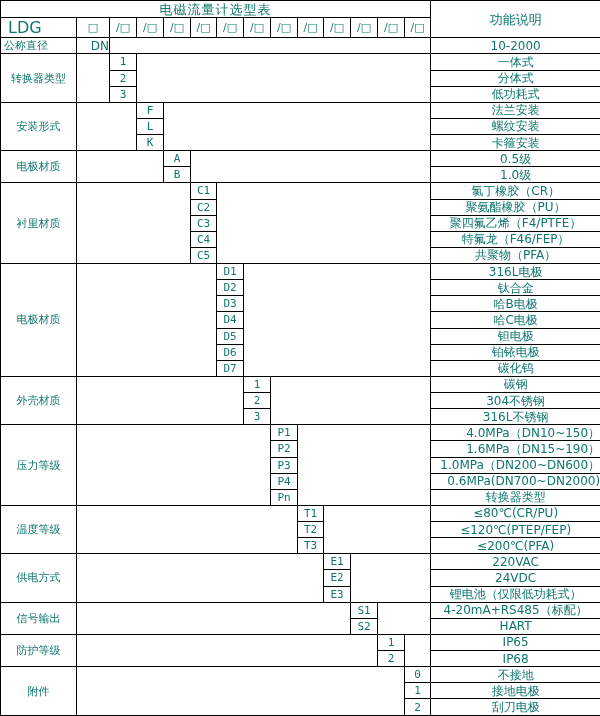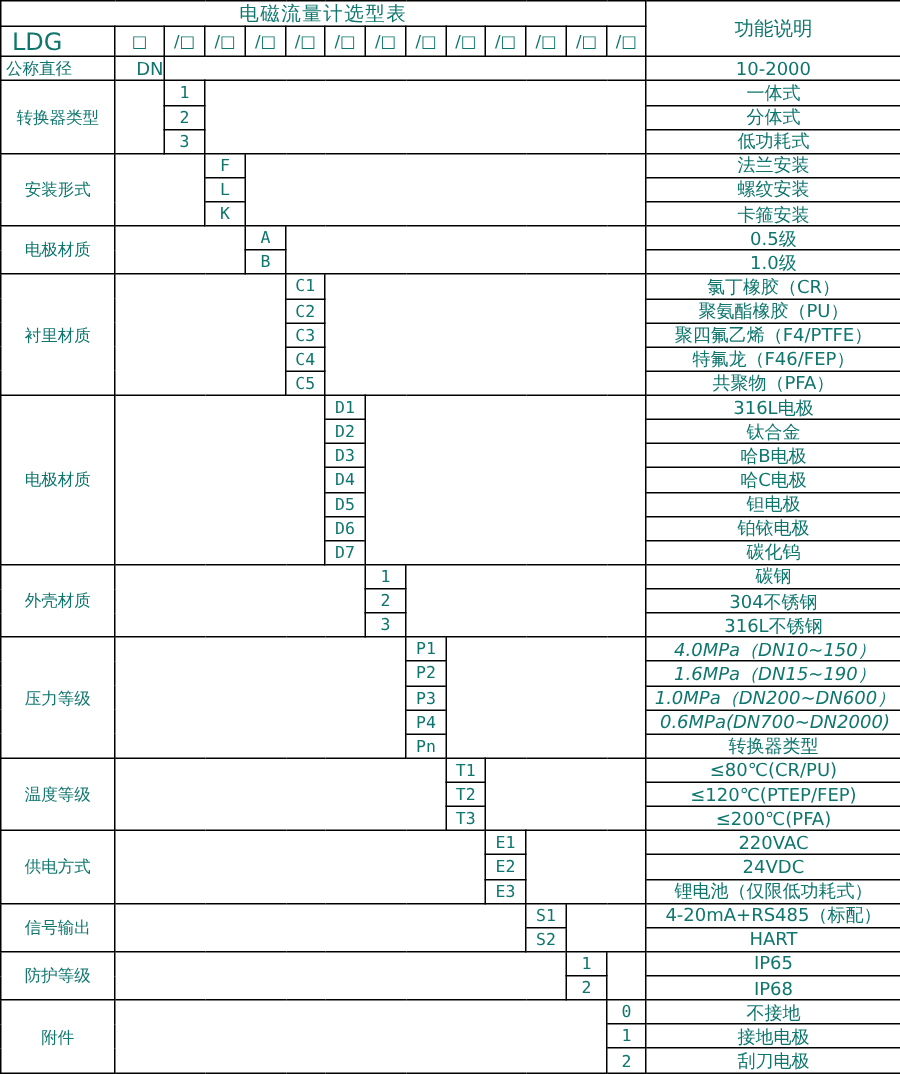--- a/index.html
+++ b/index.html
@@ -22,21 +22,21 @@
   td.title { font-size:13px; height:16px; letter-spacing:1px; }
   td.fhdr  { font-size:13px; }
   td.model { height:19px; }
   td.model-prefix { text-align:left; padding-left:7px; font-size:16px; }
   td.box   { font-size:11px; }
   td.cat   { font-size:11px; letter-spacing:0px; }
   td.cat.lft { text-align:left; padding-left:3px; }
   td.code  { font-size:11px; font-family:"DejaVu Sans Mono","Liberation Mono",monospace; }
   td.code.lft { text-align:right; padding-left:3px; font-family:"DejaVu Sans","Liberation Sans",sans-serif; font-size:12px; }
   td.func  { font-size:12px; }
-  td.func.left { text-align:center; padding-left:2px;font-style:italic; }
+  td.func.left { text-align:right; padding-left:2px; }
   td.empty { }
 </style>
 </head>
 <body>
 
 <div class="wrap">
   <table class="sel">
     <colgroup>
       <col style="width:76px">
       <col style="width:33px">

